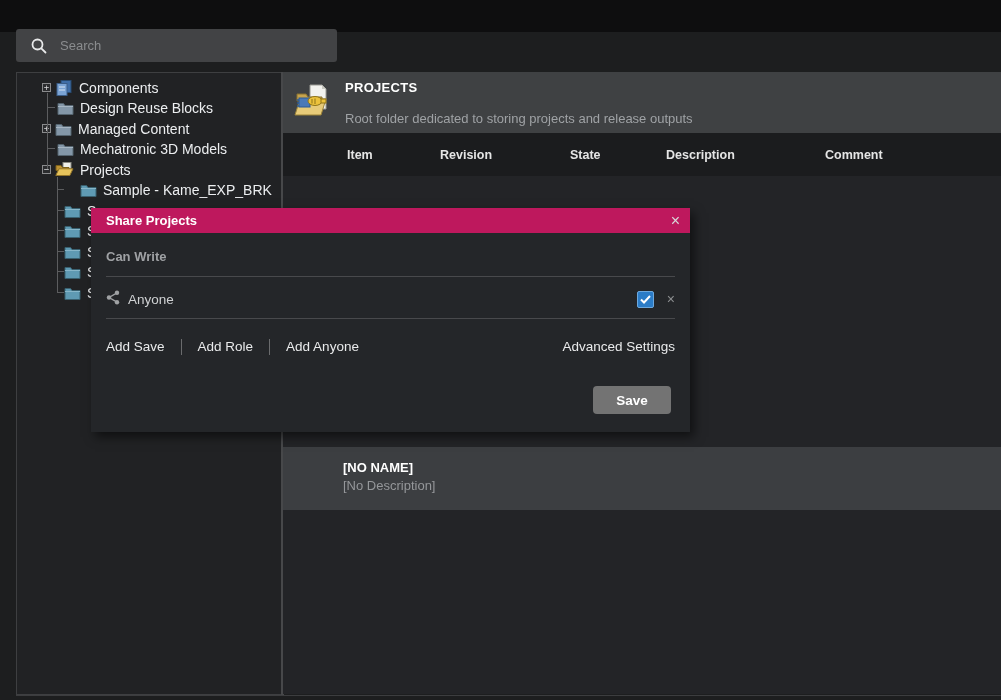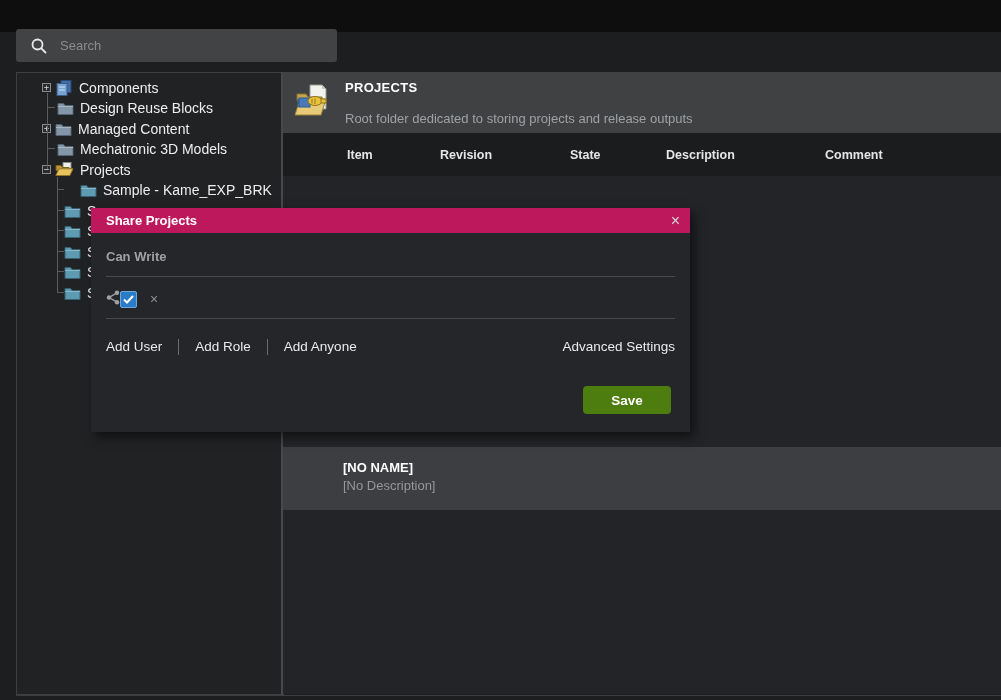--- a/index.html
+++ b/index.html
@@ -78,22 +78,22 @@
   .chk {
     width:17px; height:17px; background:#2b7cc7; border:1px solid #6da8dd; border-radius:2px;
     display:flex; align-items:center; justify-content:center;
   }
   .remove-x { color:#8d8f91; font-size:14px; margin-left:13px; }
   .add-row { position:absolute; left:15px; right:15px; top:130px; height:17px; display:flex; align-items:center; }
   .add-link { font-size:13.5px; color:#e9eaeb; }
   .add-bar { width:1px; height:16px; background:#6a6b6d; margin:0 16px; }
   .adv-link { font-size:13.5px; color:#e9eaeb; margin-left:auto; }
   .save-btn {
-    position:absolute; right:19px; bottom:18px; width:88px; height:28px;
-    background:#4d7c0f; border:none; border-radius:4px; color:#ffffff;
+    position:absolute; right:19px; bottom:18px; width:78px; height:28px;
+    background:#737373; border:none; border-radius:4px; color:#ffffff;
     font-family:"Liberation Sans", sans-serif; font-size:13.5px; font-weight:bold;
   }
 </style>
 </head>
 <body>
 
 <div class="topbar"></div>
 
 <div class="searchbox">
   <span class="mag">
@@ -281,31 +281,32 @@
   <div class="anyone-row">
     <span>
       <svg width="14" height="15" viewBox="0 0 14 15">
         <circle cx="3" cy="7.5" r="2.2" fill="#a0a2a4"></circle>
         <circle cx="11" cy="2.8" r="2.2" fill="#a0a2a4"></circle>
         <circle cx="11" cy="12.2" r="2.2" fill="#a0a2a4"></circle>
         <line x1="3" y1="7.5" x2="11" y2="2.8" stroke="#a0a2a4" stroke-width="1.4"></line>
         <line x1="3" y1="7.5" x2="11" y2="12.2" stroke="#a0a2a4" stroke-width="1.4"></line>
       </svg>
     </span>
+    <span class="anyone-name">Anyone</span>
     <span class="chk">
       <svg width="11" height="9" viewBox="0 0 11 9">
         <polyline points="1,4.5 4,7.5 10,1" fill="none" stroke="#ffffff" stroke-width="2"></polyline>
       </svg>
     </span>
     <span class="remove-x">×</span>
   </div>
   <div class="dlg-sep" style="top:110px"></div>
 
   <div class="add-row">
-    <span class="add-link">Add User</span>
+    <span class="add-link">Add Save</span>
     <span class="add-bar"></span>
     <span class="add-link">Add Role</span>
     <span class="add-bar"></span>
     <span class="add-link">Add Anyone</span>
     <span class="adv-link">Advanced Settings</span>
   </div>
 
   <button class="save-btn">Save</button>
 </div>
 

